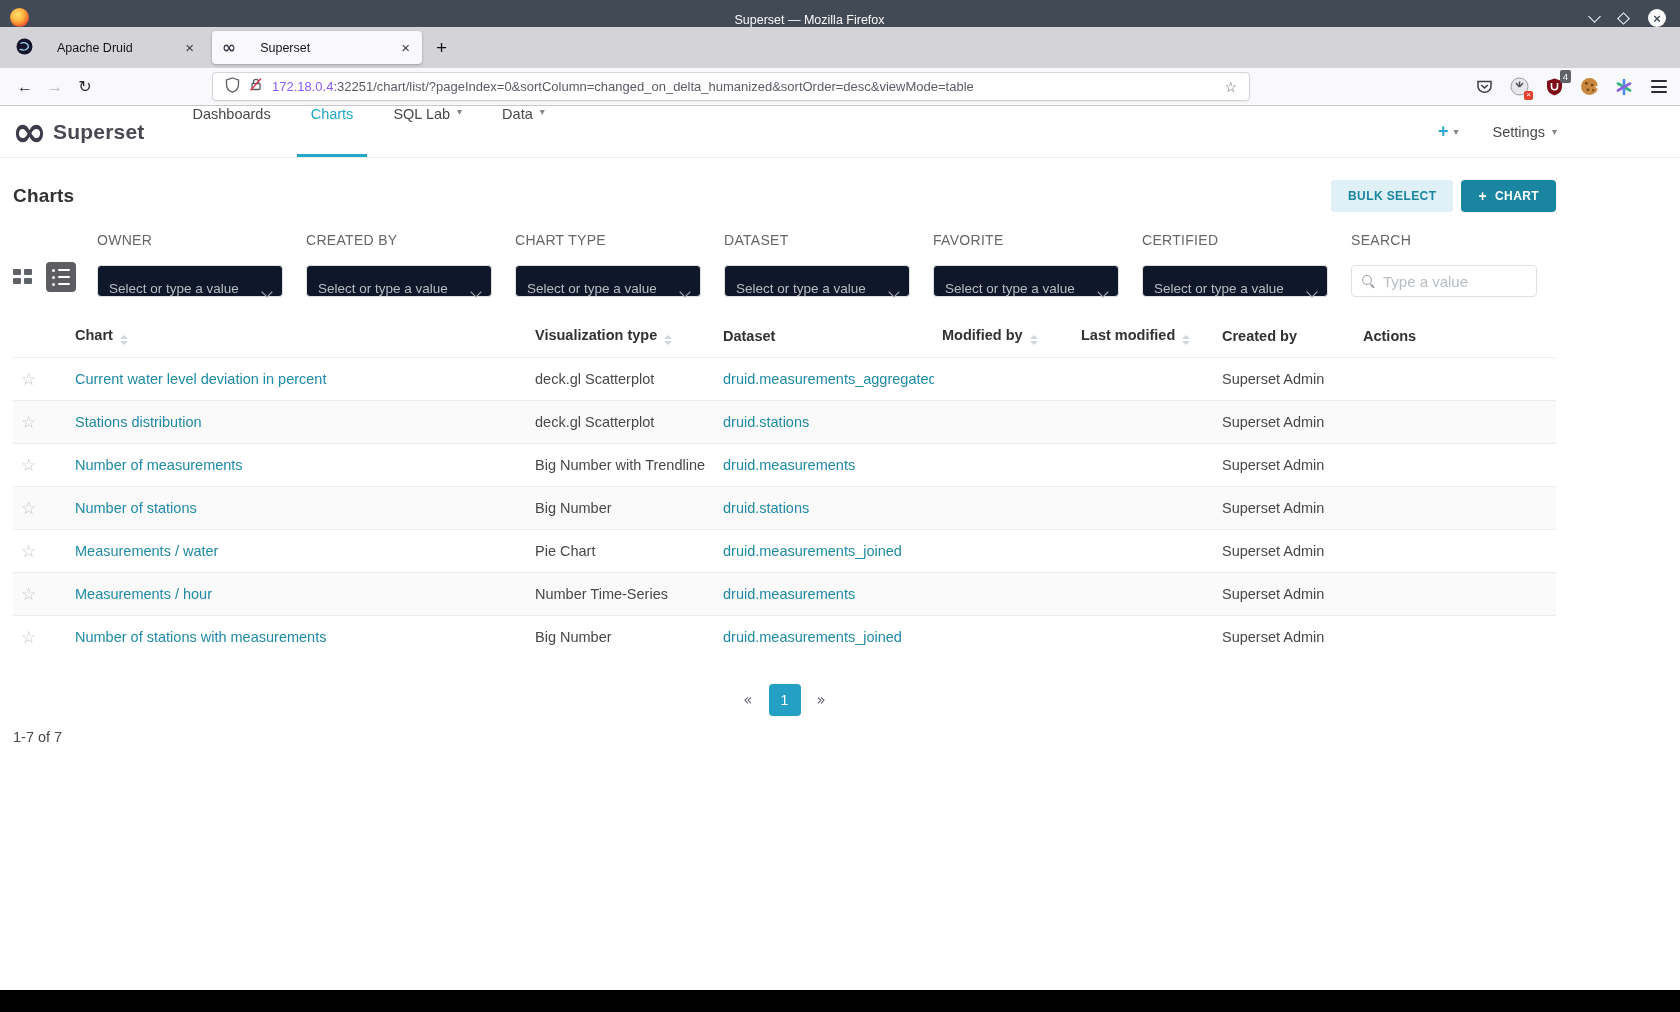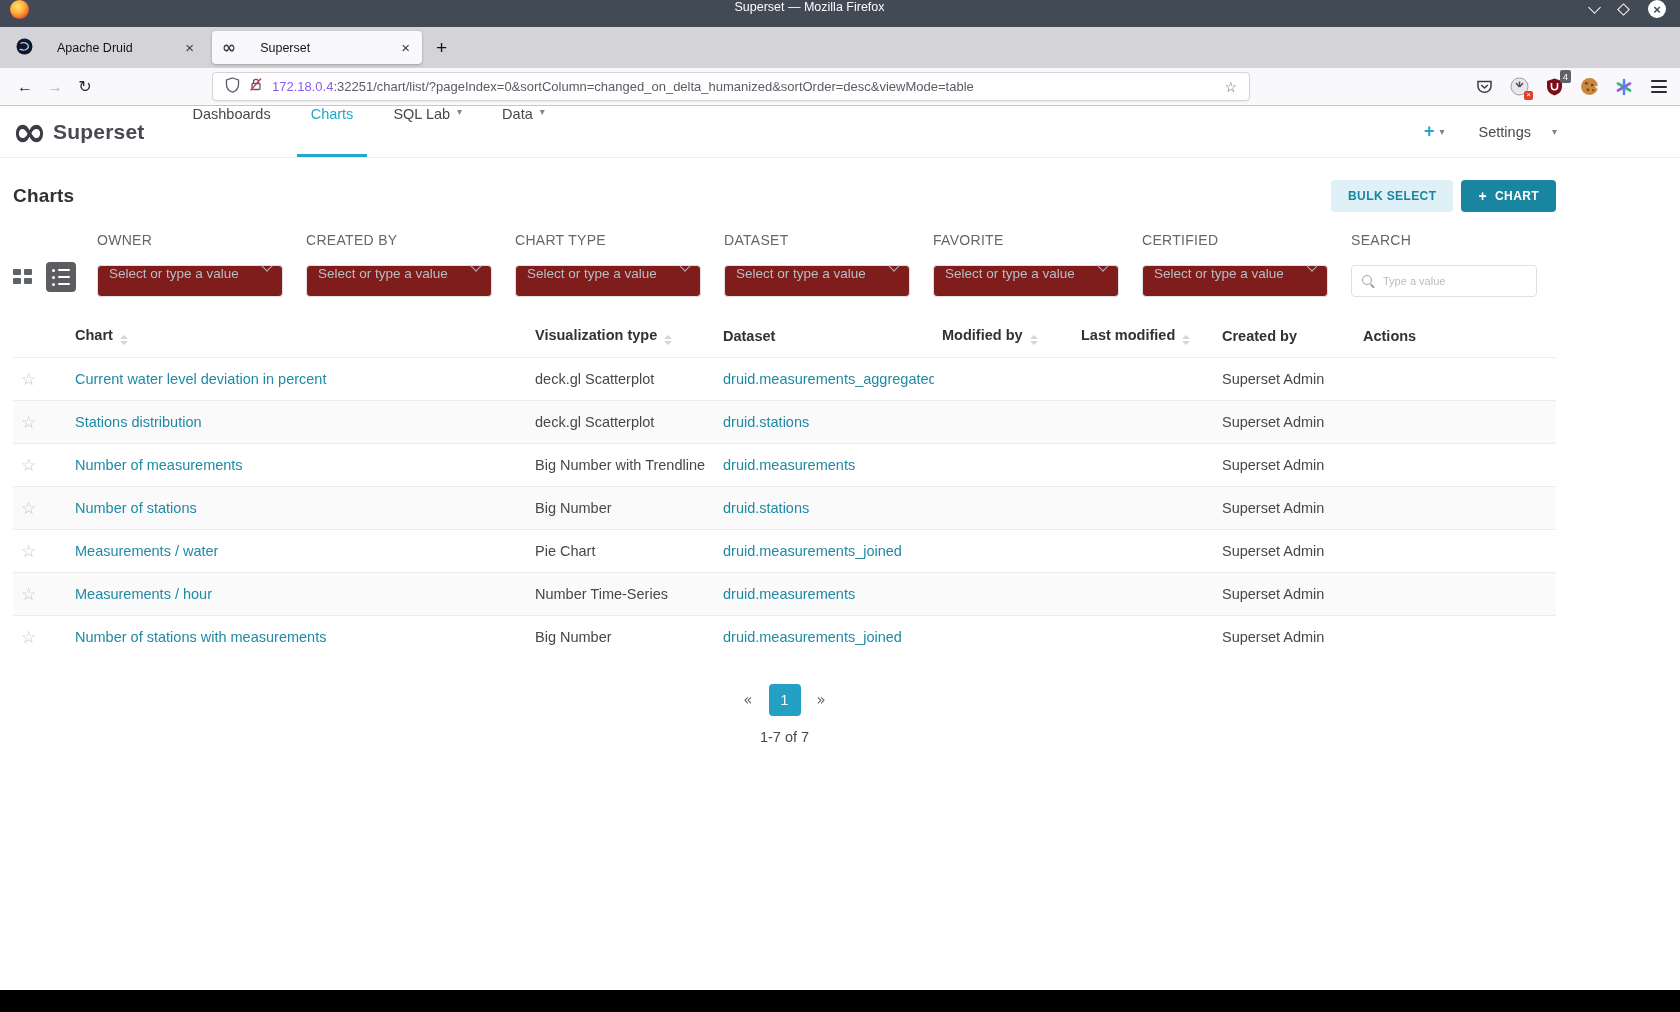--- a/index.html
+++ b/index.html
@@ -1,20 +1,20 @@
 <!DOCTYPE html>
 <html><head>
 <meta charset="utf-8">
 <style>
   *{margin:0;padding:0;box-sizing:border-box}
   html,body{width:1680px;height:1012px;overflow:hidden;font-family:"Liberation Sans","DejaVu Sans",sans-serif;background:#fff}
   .screen{position:relative;width:1680px;height:1012px;background:#fff}
 
   
-  .titlebar{height:27px;background:#424a55;display:flex;align-items:flex-start;padding:0 10px;gap:8px}
+  .titlebar{height:27px;background:#424a55;display:flex;align-items:flex-end;padding:0 10px;gap:8px}
   .ff-logo{width:19px;height:19px;border-radius:50%;background:radial-gradient(circle at 40% 35%,#ffe26f,#ffb13d 40%,#f0582c 72%,#c13a94 100%);flex:0 0 auto}
   .win-title{flex:1;text-align:center;font-size:12.5px;color:#fbfbfe}
   .win-controls{display:flex;align-items:center;gap:20px;margin-right:4px}
   .wc-chev{width:9px;height:9px;border-right:1.8px solid #fff;border-bottom:1.8px solid #fff;transform:rotate(45deg);margin-top:-4px}
   .wc-diamond{width:9px;height:9px;border:1.8px solid #fff;transform:rotate(45deg)}
   .wc-close{width:18px;height:18px;background:#fff;border-radius:50%;color:#424a55;display:flex;align-items:center;justify-content:center;font-size:13px;font-weight:bold;line-height:1}
 
   
   .tabbar{height:41px;background:#d4d4d8;display:flex;align-items:center;padding:0 6px;gap:6px}
   .tab{width:200px;height:33px;display:flex;align-items:center;gap:24px;padding:0 10px;font-size:12.5px;color:#15141a;border-radius:4px}
@@ -43,21 +43,21 @@
   .app{height:884px;background:#fff;overflow:hidden}
   .snav{height:52px;background:#fff;border-bottom:1px solid #ececec;display:flex;align-items:stretch;padding:0 123px 0 12px}
   .brand{display:flex;align-items:center;gap:8px;margin-right:28px}
   .brand .logo{font-size:42px;font-weight:bold;color:#3b3b4a;line-height:.75;font-family:"DejaVu Sans",sans-serif;letter-spacing:-2px}
   .brand .name{font-size:21px;font-weight:bold;color:#484852;letter-spacing:.2px}
   .snav-item{display:flex;align-items:flex-start;gap:7px;padding:0 14px;margin:0 6px;font-size:14.5px;color:#484848;cursor:pointer}
   .snav-item.active{color:#20a7c9;box-shadow:inset 0 -3px 0 #20a7c9}
   .caret{font-size:10px;color:#848484;font-family:"DejaVu Sans",sans-serif}
   .snav-right{margin-left:auto;display:flex;align-items:center;gap:34px}
   .plus-link{display:flex;align-items:center;gap:5px;color:#20a7c9;font-weight:bold;font-size:18px}
-  .settings-link{display:flex;align-items:center;gap:21px;font-size:14.5px;color:#484848}
+  .settings-link{display:flex;align-items:center;gap:7px;font-size:14.5px;color:#484848}
 
   .main{width:1543px;margin-left:13px}
 
   
   .page-head{display:flex;align-items:center;padding:22px 0 16px}
   .page-title{font-size:19px;font-weight:bold;color:#323232;letter-spacing:.2px}
   .head-actions{margin-left:auto;display:flex;gap:8px}
   .btn{height:32px;display:flex;align-items:center;justify-content:center;gap:8px;padding:0 17px;border-radius:4px;font-size:12px;font-weight:bold;letter-spacing:.4px;border:none;cursor:pointer;font-family:"Liberation Sans","DejaVu Sans",sans-serif}
   .btn-secondary{background:#dff0f6;color:#1985a0}
   .btn-primary{background:#1985a0;color:#fff}
@@ -67,49 +67,49 @@
   .filters{display:flex;align-items:flex-end;margin-top:4px}
   .view-toggles{display:flex;align-items:center;gap:13px;margin-right:21px;margin-bottom:5px}
   .grid-icon{width:20px;height:17px;display:grid;grid-template-columns:8px 8px;grid-template-rows:6px 6px;gap:3px}
   .grid-icon i{background:#5f6368;border-radius:1px}
   .list-icon{width:30px;height:30px;background:#5c5c61;border-radius:4px;display:flex;flex-direction:column;justify-content:center;gap:4px;padding:7px 6px}
   .list-icon .row{display:flex;align-items:center;gap:3px}
   .list-icon .row b{width:3px;height:3px;background:#fff;border-radius:50%}
   .list-icon .row i{flex:1;height:2px;background:#fff;border-radius:1px}
   .filter-group{width:186px;margin-right:23px}
   .filter-label{font-size:14px;color:#666;letter-spacing:.3px;margin-bottom:17px}
-  .select{height:32px;border:1px solid #e0e0e0;border-radius:4px;background:#7f1d1d;display:flex;align-items:flex-start;padding:0 11px;font-size:13.5px;color:#b8bdc2}
+  .select{height:32px;border:1px solid #e0e0e0;border-radius:4px;background:#0f172a;display:flex;align-items:flex-end;padding:0 11px;font-size:13.5px;color:#b8bdc2}
   .select .ph{flex:1;white-space:nowrap;overflow:hidden}
   .chev{width:8px;height:8px;border-right:1.5px solid #aeb4ba;border-bottom:1.5px solid #aeb4ba;transform:rotate(45deg);margin-top:-4px;flex:0 0 auto}
   .search-group{width:186px;margin-right:0}
   .search-box{height:32px;border:1px solid #e0e0e0;border-radius:4px;background:#fff;display:flex;align-items:center;gap:8px;padding:0 10px}
   .mag{position:relative;width:13px;height:13px;flex:0 0 auto}
   .mag::before{content:"";position:absolute;width:8px;height:8px;border:1.5px solid #9aa0a6;border-radius:50%;left:0;top:0}
   .mag::after{content:"";position:absolute;width:5px;height:1.5px;background:#9aa0a6;transform:rotate(45deg);left:8px;top:10px}
-  .search-box input{border:none;outline:none;flex:1;font-size:11px;color:#333;font-family:"Liberation Sans","DejaVu Sans",sans-serif;background:transparent}
+  .search-box input{border:none;outline:none;flex:1;font-size:15px;color:#333;font-family:"Liberation Sans","DejaVu Sans",sans-serif;background:transparent}
   .search-box input::placeholder{color:#b8bdc2}
 
   
   .card{margin-top:18px;background:#fff}
   table{width:100%;border-collapse:collapse;font-size:14.5px;table-layout:fixed}
   thead th{text-align:left;font-weight:bold;color:#323232;padding:12px 8px;white-space:nowrap}
   tbody td{padding:11px 8px;color:#484848;white-space:nowrap;overflow:hidden}
   tbody tr{border-top:1px solid #ededed}
   tbody tr:nth-child(even){background:#fafafa}
   .sort{display:inline-flex;flex-direction:column;gap:2px;margin-left:7px;vertical-align:1px}
   .sort::before{content:"";border-left:4px solid transparent;border-right:4px solid transparent;border-bottom:4px solid #d3d6d9}
   .sort::after{content:"";border-left:4px solid transparent;border-right:4px solid transparent;border-top:4px solid #d3d6d9}
   .star{font-size:17px;color:#c4c4c4;cursor:pointer;font-family:"DejaVu Sans",sans-serif}
   .link{color:#1f8aa5;text-decoration:none;cursor:pointer}
 
   
   .pagination{display:flex;justify-content:center;align-items:center;gap:8px;margin-top:26px}
   .page-arrow{color:#5f6368;font-size:15px;padding:0 8px;cursor:pointer;font-family:"DejaVu Sans",sans-serif}
   .page-current{width:32px;height:32px;background:#24a0c4;color:#fff;border-radius:4px;display:flex;align-items:center;justify-content:center;font-size:14px;cursor:pointer}
-  .summary{text-align:center;color:#484848;font-size:14.5px;margin-top:13px}
+  .summary{color:#484848;font-size:14.5px;margin-top:13px}
 
   .bottombar{position:absolute;left:0;bottom:0;width:100%;height:22px;background:#000}
 </style>
 </head>
 <body>
 
 <div class="screen">
 
   <div class="titlebar">
     <span class="ff-logo"></span>

